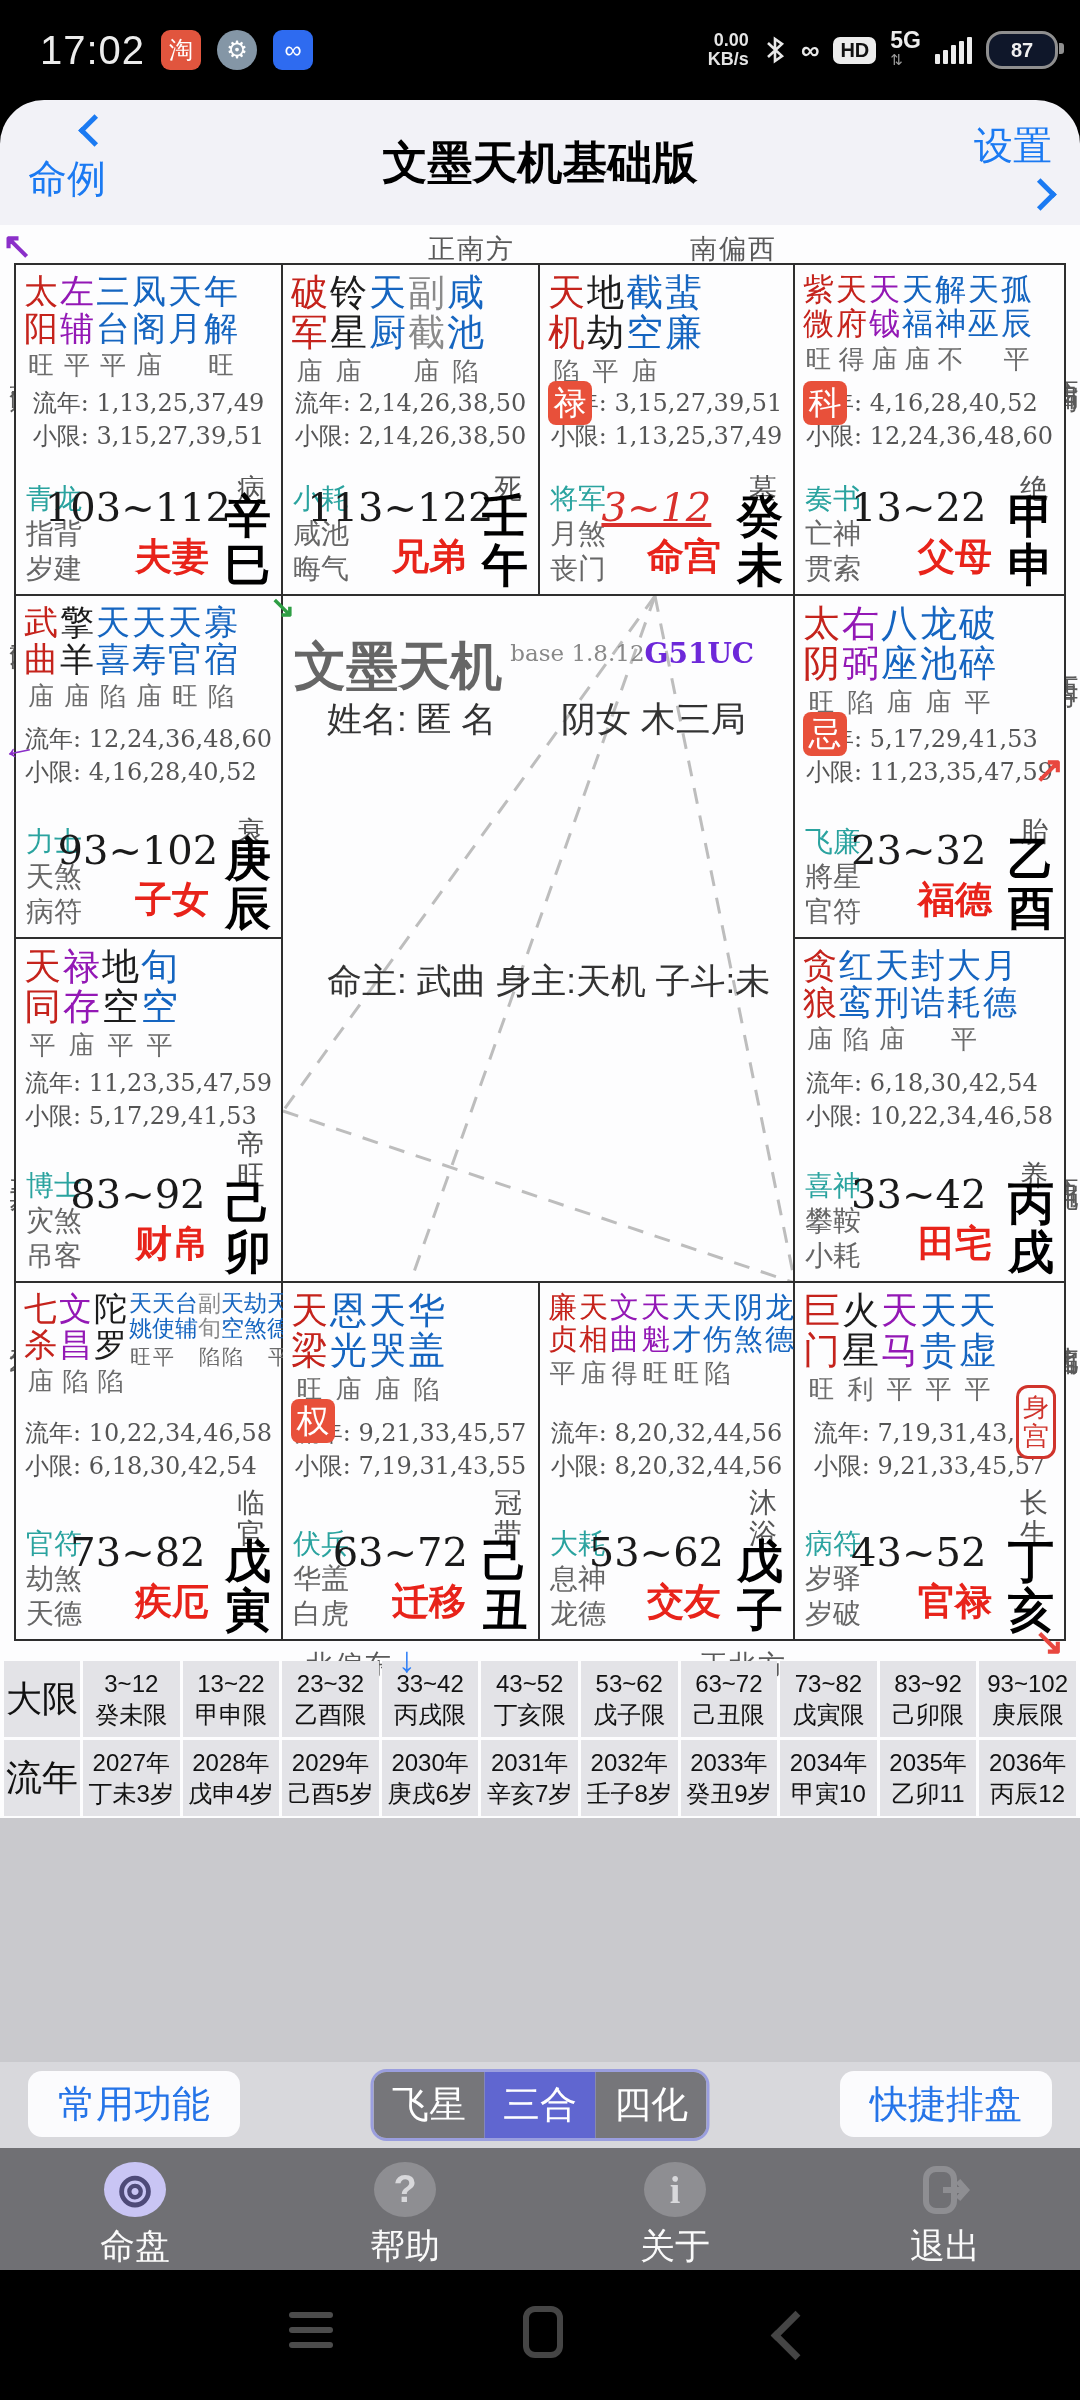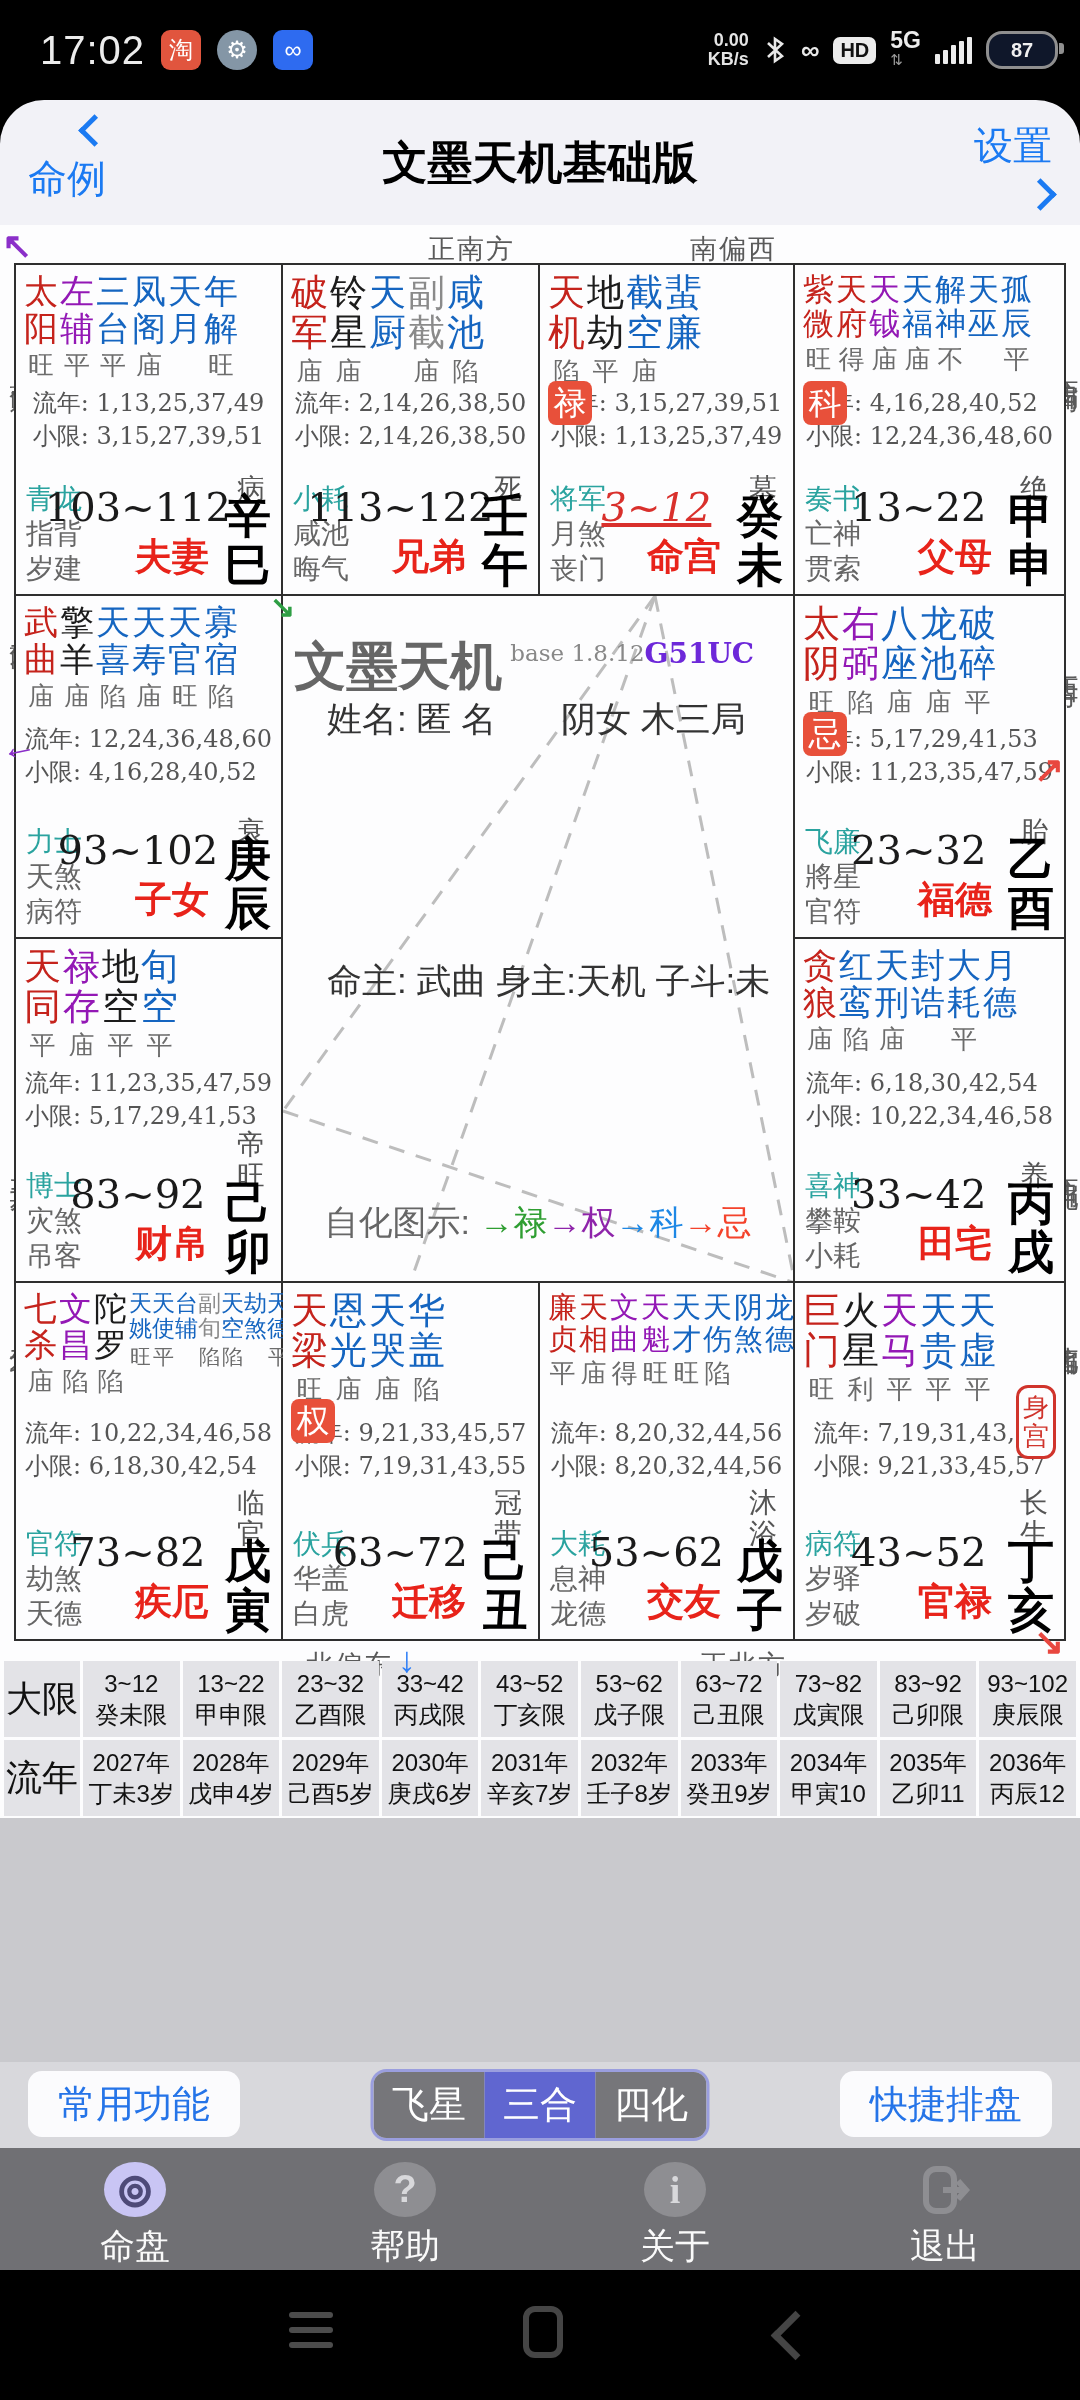--- a/index.html
+++ b/index.html
@@ -849,21 +849,20 @@
         <div class="c-title">
           <span class="t">文墨天机</span>
           <span class="ver">
             <span class="v1">base 1.8.12</span>
             <span class="v2">G51UC</span>
           </span>
         </div>
         <div class="c-name">姓名: 匿 名</div>
         <div class="c-sex">阴女 木三局</div>
         <div class="c-masters">命主: 武曲 身主:天机 子斗:未</div>
-        <div class="c-sihua" id="sihua-line"><span style="color: rgb(102, 102, 102);">自化图示: </span><span style="color: rgb(47, 158, 50);">→禄</span><span style="color: rgb(142, 36, 170);">→权</span><span style="color: rgb(30, 136, 229);">→科</span><span style="color: rgb(244, 67, 44);">→忌</span></div>
       </div>
       </div>
 
     <div class="ptable">
       <div class="prow" id="daxian-row">
         <div class="tlabel">大限</div>
       <div class="tcell">
             <div>3~12</div>
             <div>癸未限</div>
           </div>

